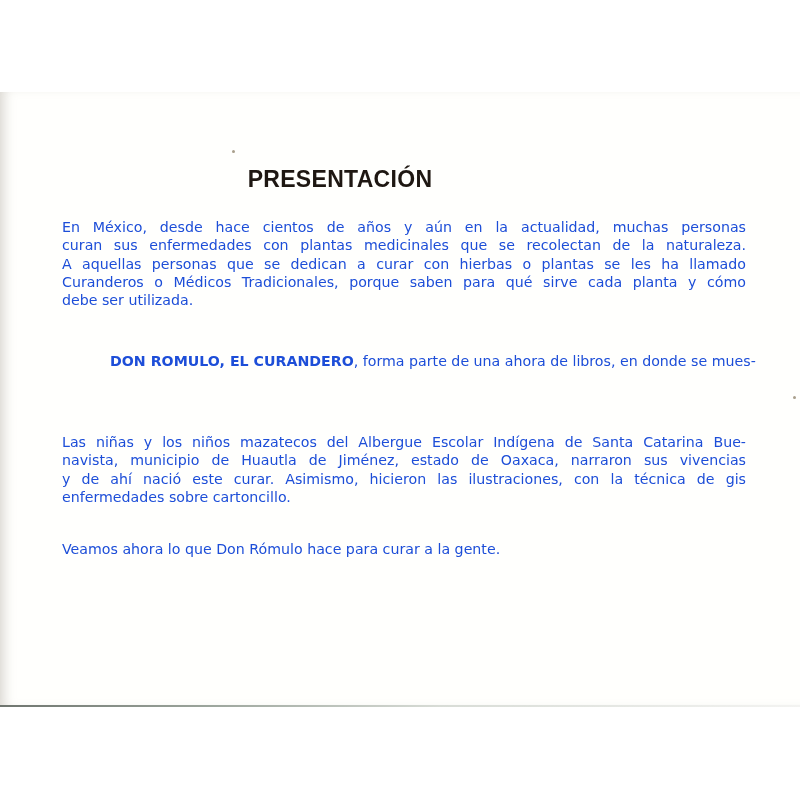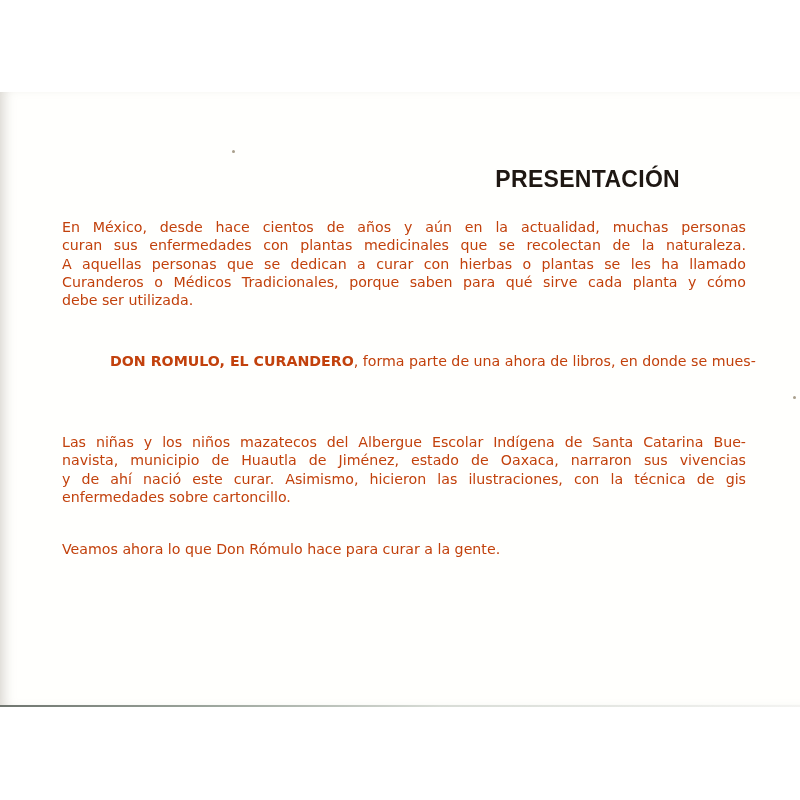--- a/index.html
+++ b/index.html
@@ -25,36 +25,36 @@
       top: 705px;
       width: 800px;
       height: 2px;
       background: linear-gradient(to right, #6f756f 0%, #9aa39a 25%, #d8dcd6 55%, #f3f3f1 100%);
     }
     .title {
       position: absolute;
       left: 0;
       width: 680px;
       top: 166px;
-      text-align: right;
+      text-align: center;
       font-family: "Liberation Sans", sans-serif;
       font-weight: bold;
       font-size: 23px;
       letter-spacing: 0.3px;
       color: #1e1712;
       margin: 0;
     }
     .para {
       position: absolute;
       left: 62px;
       width: 684px;
       font-family: "DejaVu Sans", sans-serif;
       font-size: 14.2px;
       line-height: 18.3px;
-      color: #c2410c;
+      color: #1d4ed8;
       text-align: justify;
       margin: 0;
     }
     .para .line {
       display: block;
       text-align: justify;
       text-align-last: justify;
       white-space: nowrap;
     }
     .para .line.last {

